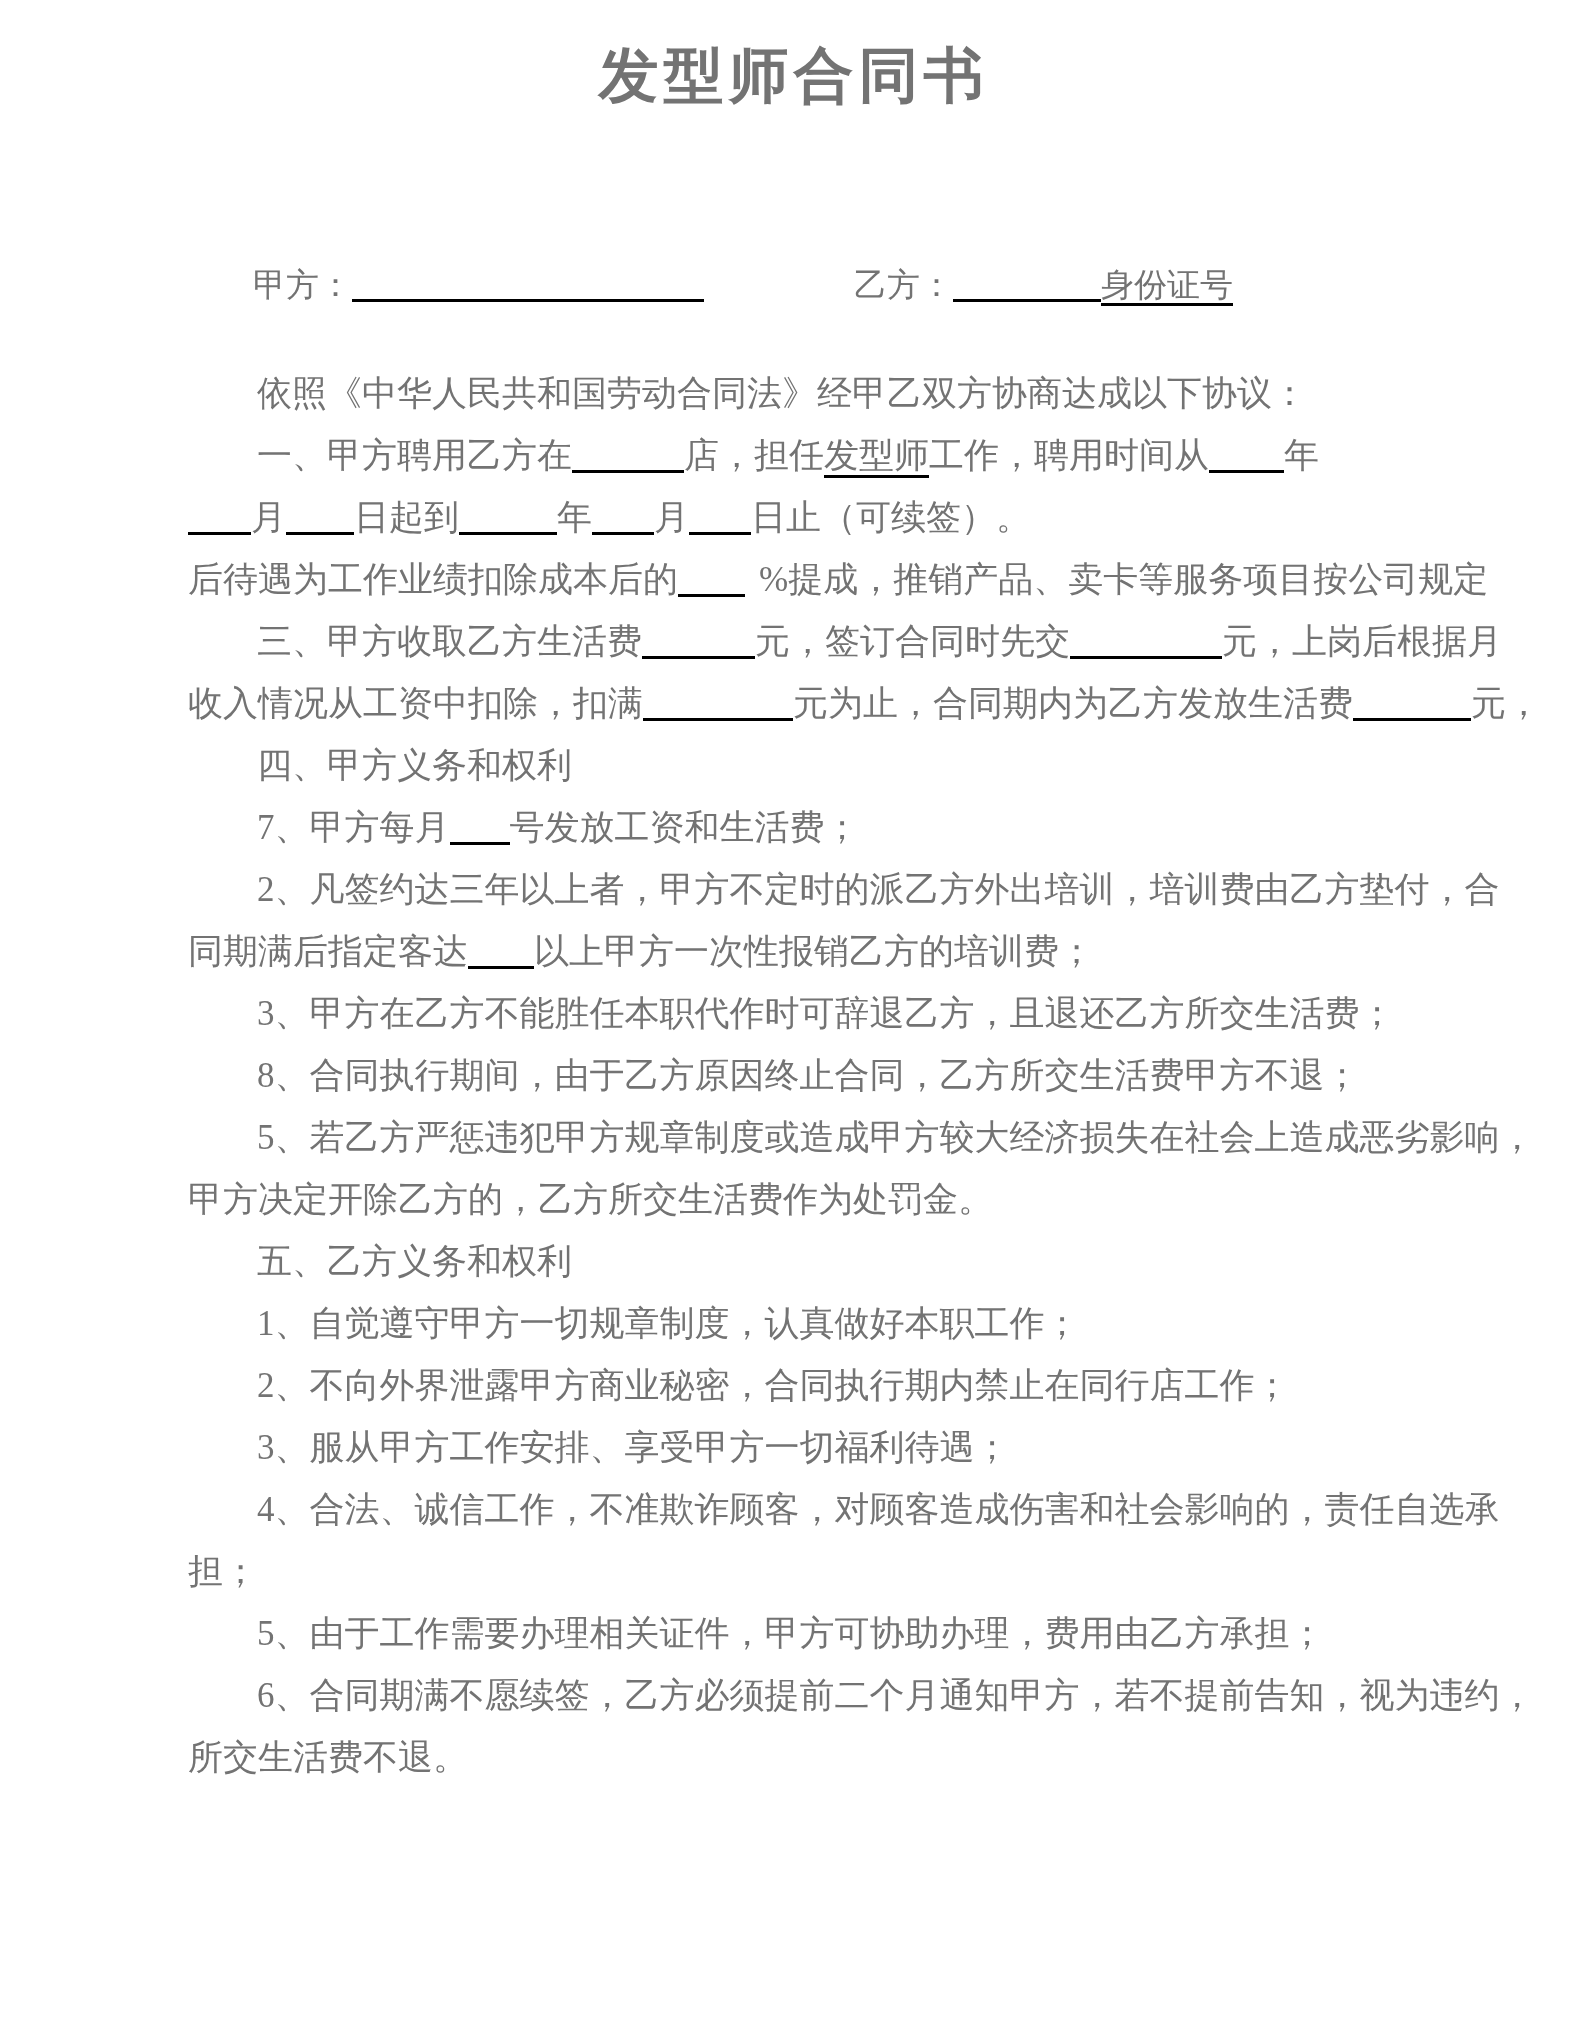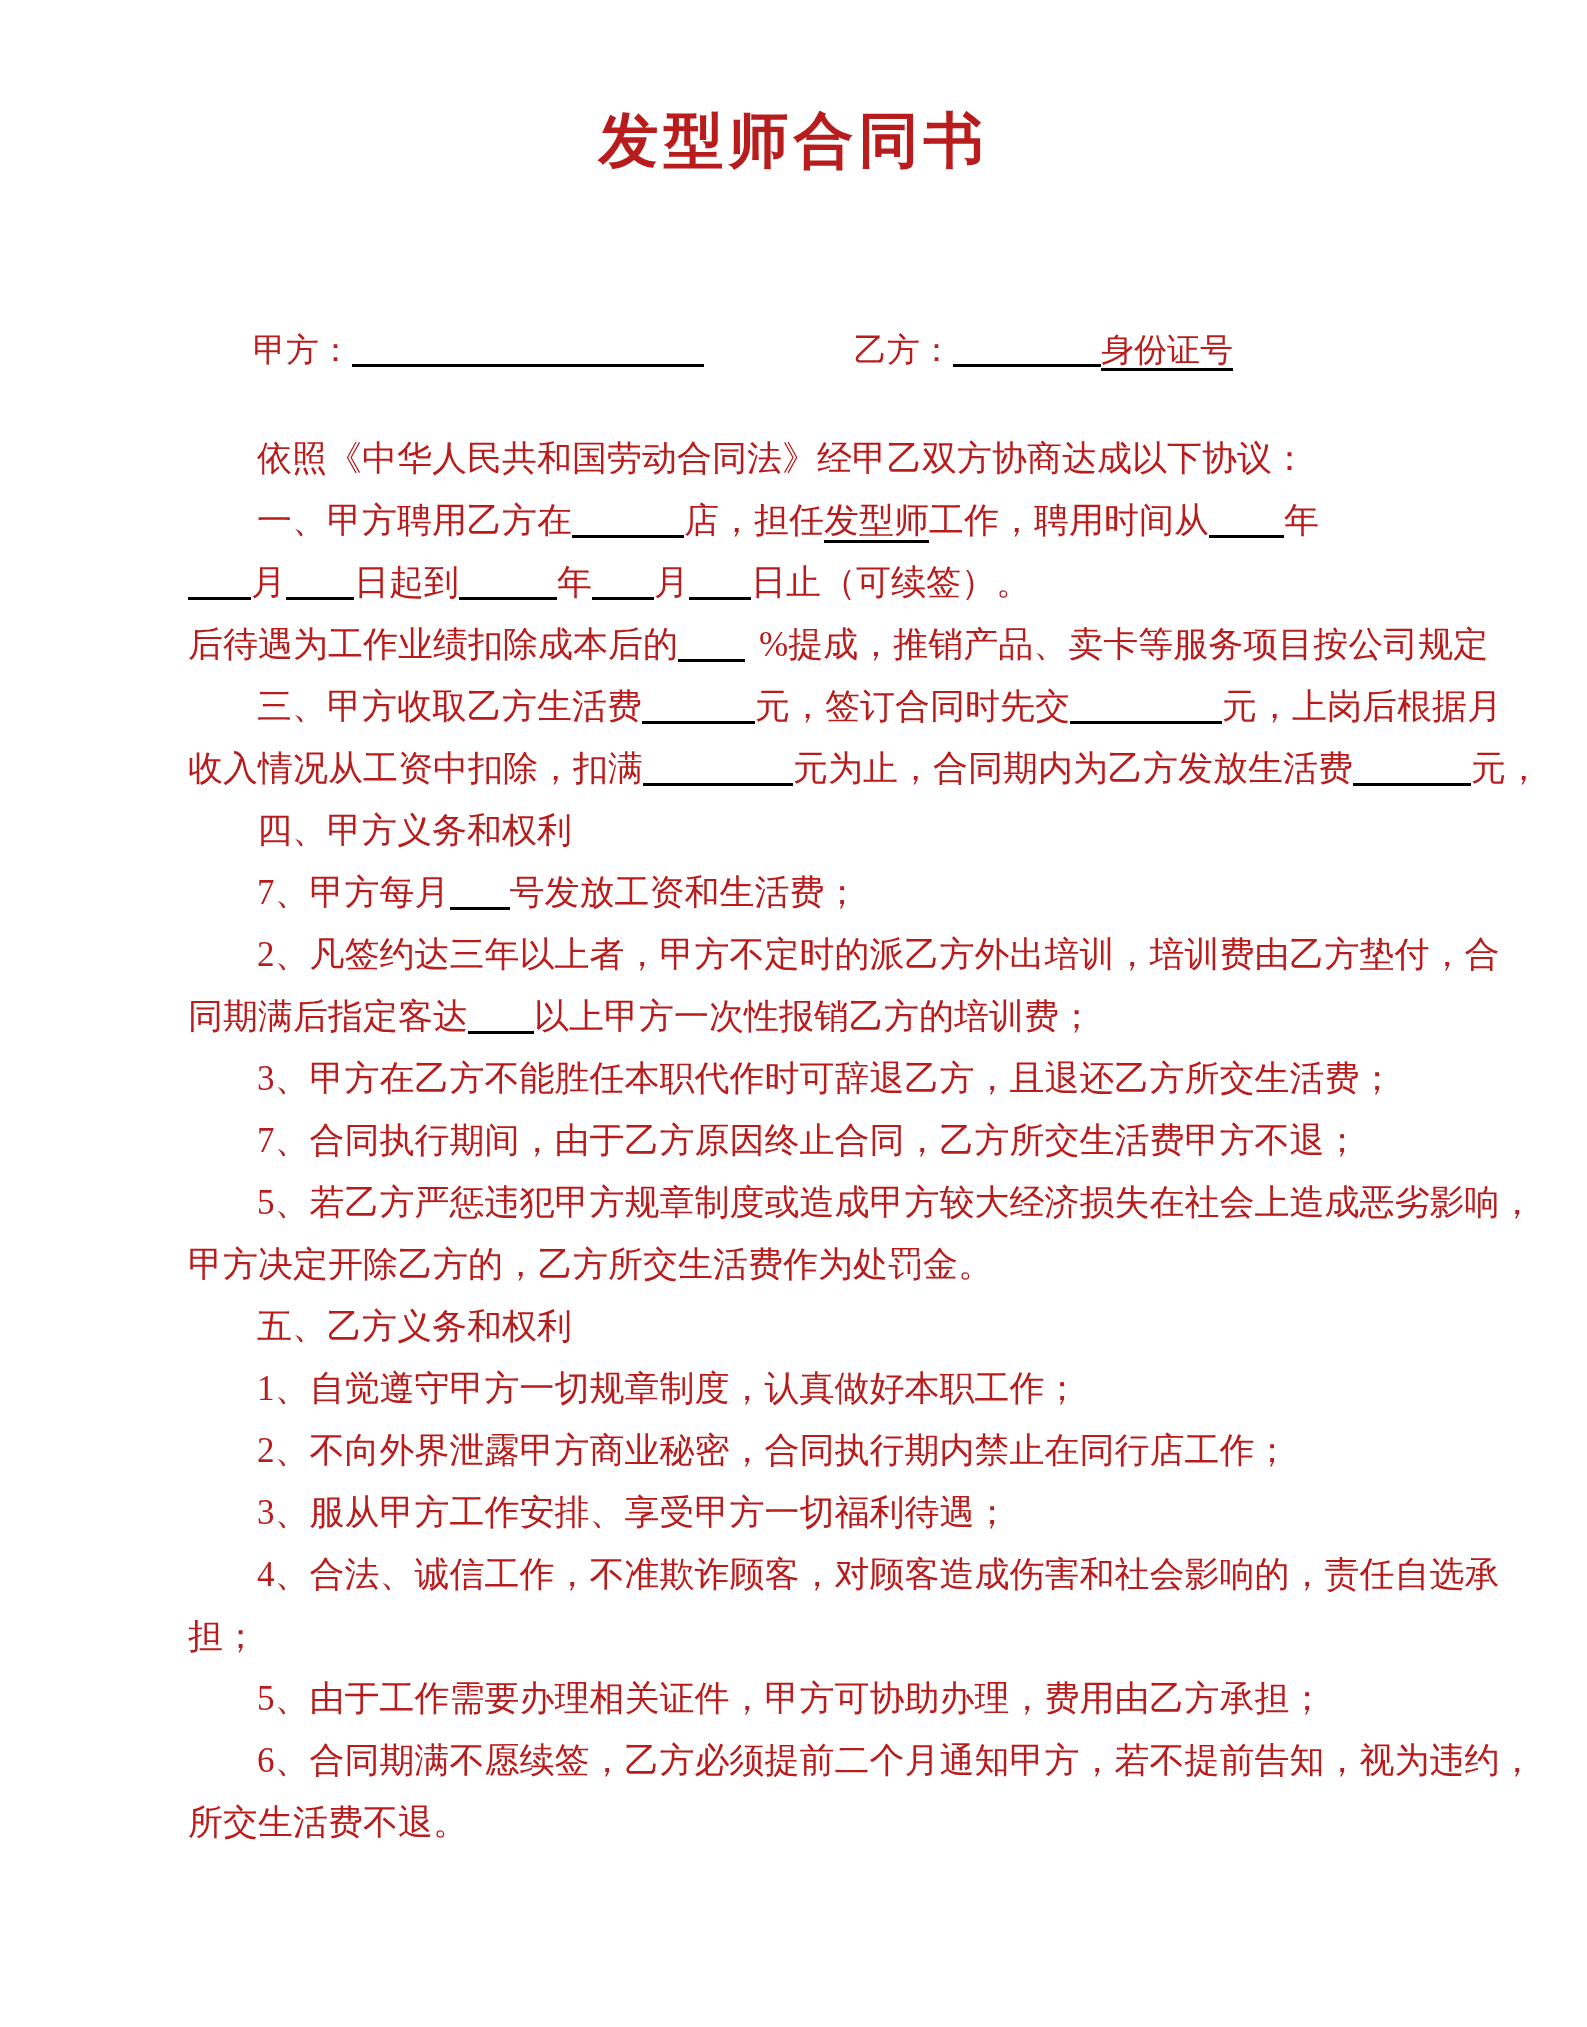--- a/index.html
+++ b/index.html
@@ -1,24 +1,24 @@
 <!DOCTYPE html>
 <html><head>
 <meta charset="utf-8">
 <style>
   html,body{margin:0;padding:0;background:#fff;}
   .page{
     position:relative;
     width:1587px;
     height:2027px;
     background:#ffffff;
-    color:#b91c1c;
+    color:#737373;
     font-family:"Liberation Serif","DejaVu Serif",serif;
     box-sizing:border-box;
-    padding-top:104px;
+    padding-top:39px;
     overflow:hidden;
   }
   .title{
     text-align:center;
     font-size:60px;
     font-weight:bold;
     letter-spacing:5px;
     line-height:74px;
     margin:0;
   }
@@ -67,21 +67,21 @@
       <div class="line indent"><span>一、甲方聘用乙方在</span><span class="blank" style="width: 112px;"></span><span>店，担任</span><span class="uline">发型师</span><span>工作，聘用时间从</span><span class="blank" style="width: 75px;"></span><span>年</span></div>
       <div class="line"><span class="blank" style="width: 63px;"></span><span>月</span><span class="blank" style="width: 68px;"></span><span>日起到</span><span class="blank" style="width: 98px;"></span><span>年</span><span class="blank" style="width: 62px;"></span><span>月</span><span class="blank" style="width: 62px;"></span><span>日止（可续签）。</span></div>
       <div class="line"><span>后待遇为工作业绩扣除成本后的</span><span class="blank" style="width: 67px;"></span><span class="spacer" style="width: 14px;"></span><span>%提成，推销产品、卖卡等服务项目按公司规定</span></div>
       <div class="line indent"><span>三、甲方收取乙方生活费</span><span class="blank" style="width: 113px;"></span><span>元，签订合同时先交</span><span class="blank" style="width: 152px;"></span><span>元，上岗后根据月</span></div>
       <div class="line"><span>收入情况从工资中扣除，扣满</span><span class="blank" style="width: 150px;"></span><span>元为止，合同期内为乙方发放生活费</span><span class="blank" style="width: 118px;"></span><span>元，</span></div>
       <div class="line indent"><span>四、甲方义务和权利</span></div>
       <div class="line indent"><span>7、甲方每月</span><span class="blank" style="width: 60px;"></span><span>号发放工资和生活费；</span></div>
       <div class="line indent"><span>2、凡签约达三年以上者，甲方不定时的派乙方外出培训，培训费由乙方垫付，合</span></div>
       <div class="line"><span>同期满后指定客达</span><span class="blank" style="width: 66px;"></span><span>以上甲方一次性报销乙方的培训费；</span></div>
       <div class="line indent"><span>3、甲方在乙方不能胜任本职代作时可辞退乙方，且退还乙方所交生活费；</span></div>
-      <div class="line indent"><span>7、合同执行期间，由于乙方原因终止合同，乙方所交生活费甲方不退；</span></div>
+      <div class="line indent"><span>8、合同执行期间，由于乙方原因终止合同，乙方所交生活费甲方不退；</span></div>
       <div class="line indent"><span>5、若乙方严惩违犯甲方规章制度或造成甲方较大经济损失在社会上造成恶劣影响，</span></div>
       <div class="line"><span>甲方决定开除乙方的，乙方所交生活费作为处罚金。</span></div>
       <div class="line indent"><span>五、乙方义务和权利</span></div>
       <div class="line indent"><span>1、自觉遵守甲方一切规章制度，认真做好本职工作；</span></div>
       <div class="line indent"><span>2、不向外界泄露甲方商业秘密，合同执行期内禁止在同行店工作；</span></div>
       <div class="line indent"><span>3、服从甲方工作安排、享受甲方一切福利待遇；</span></div>
       <div class="line indent"><span>4、合法、诚信工作，不准欺诈顾客，对顾客造成伤害和社会影响的，责任自选承</span></div>
       <div class="line"><span>担；</span></div>
       <div class="line indent"><span>5、由于工作需要办理相关证件，甲方可协助办理，费用由乙方承担；</span></div>
       <div class="line indent"><span>6、合同期满不愿续签，乙方必须提前二个月通知甲方，若不提前告知，视为违约，</span></div>

